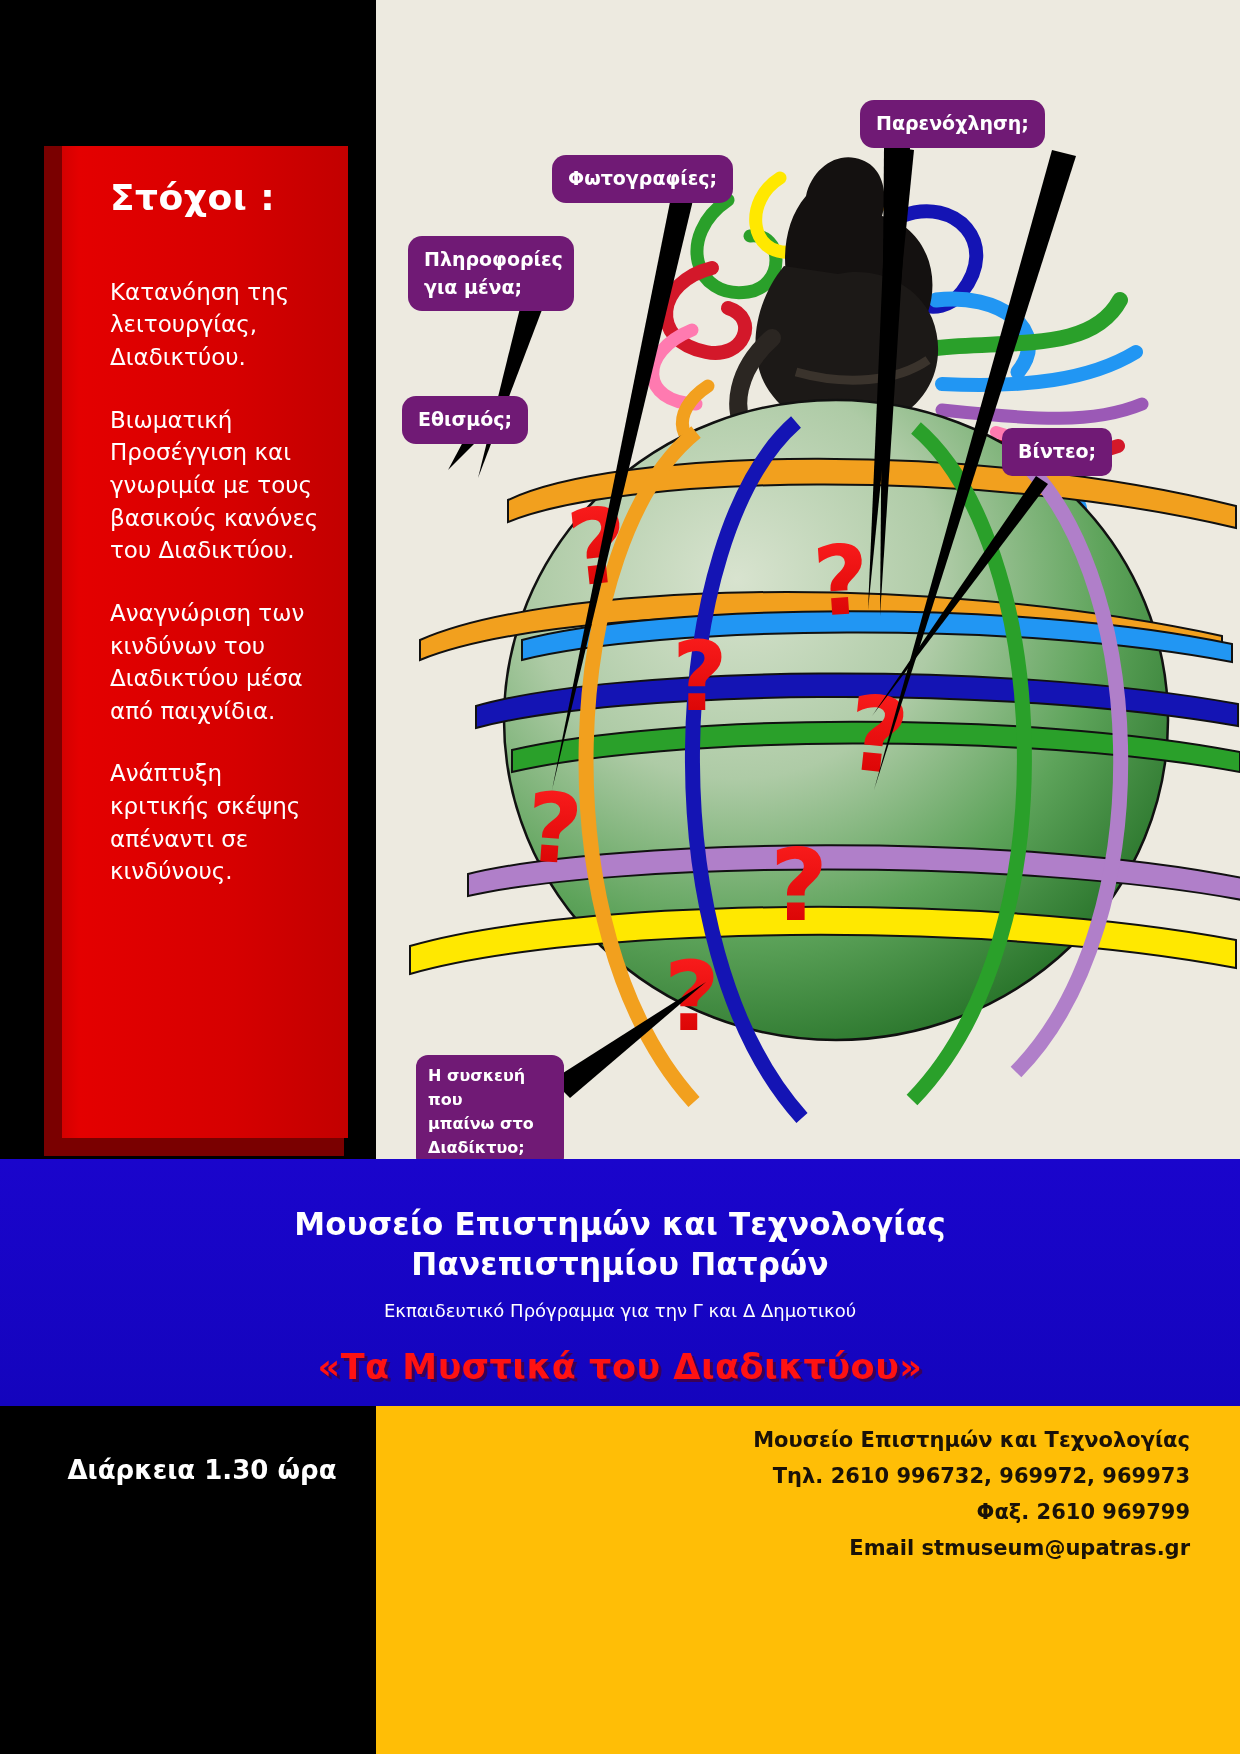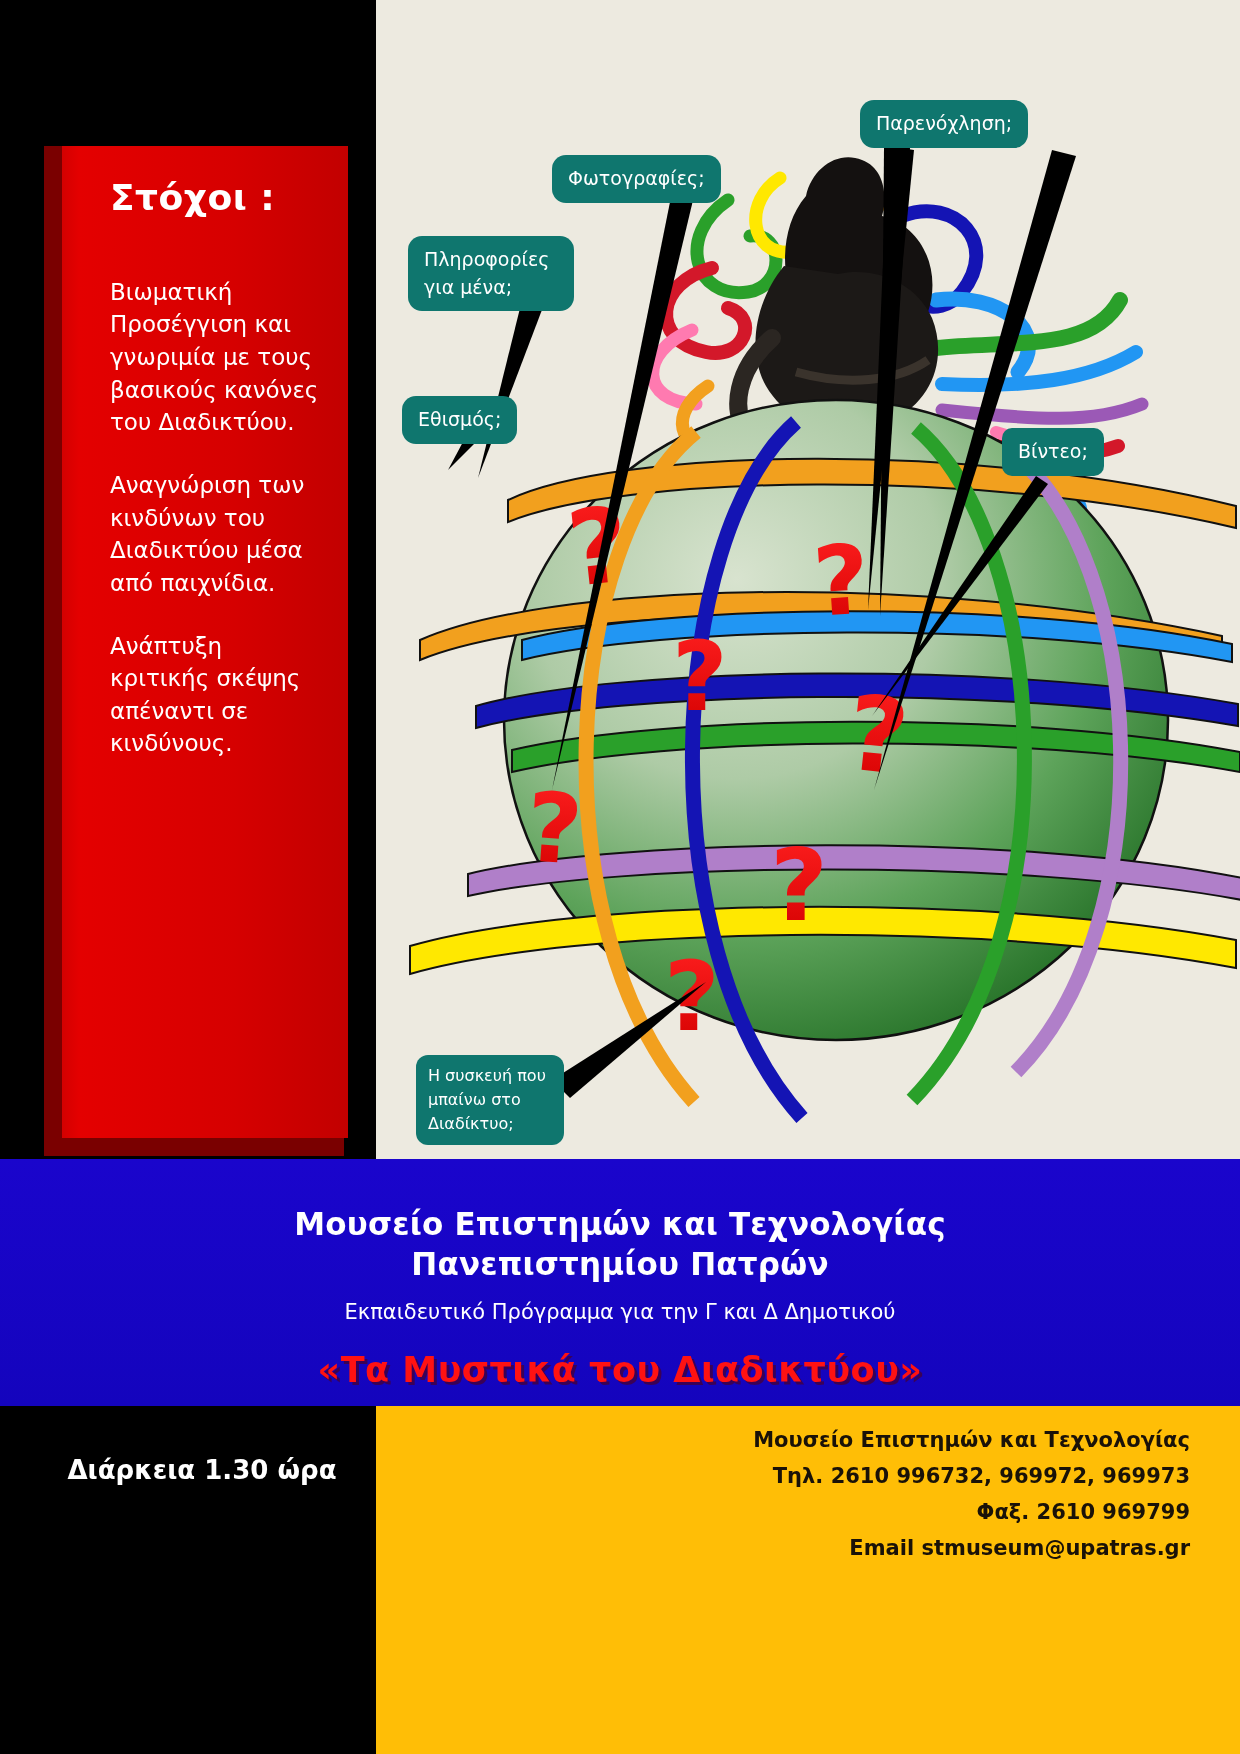--- a/index.html
+++ b/index.html
@@ -36,43 +36,44 @@
   .goals-title{
     font-size:36px;font-weight:bold;letter-spacing:.5px;
     margin:0 0 58px 0;line-height:1.1;
   }
   .goal-p{
     font-size:23px;line-height:1.42;margin:0 0 30px 0;font-weight:400;
   }
 
   
   .bubble{
-    position:absolute;background:#0f766e;color:#ffffff;
+    position:absolute;background:#701a75;color:#ffffff;
     border-radius:14px;padding:10px 16px;
     font-size:19px;line-height:1.45;white-space:pre-line;
     z-index:40;
+    font-weight:bold;
   }
   .bubble.small{font-size:16px;line-height:1.5;border-radius:12px;padding:9px 12px;}
 
   
   #globe-wrap{position:absolute;left:0;top:0;width:864px;height:1159px;z-index:10;}
 
   
   #blue{
     position:absolute;left:0;top:1159px;width:1240px;height:247px;
     background:#1705c4;
     background:linear-gradient(180deg,#1a05cc 0%,#1404bd 100%);
     text-align:center;color:#ffffff;
   }
   #blue h1{
     margin:0;padding-top:46px;font-size:31px;font-weight:bold;line-height:1.28;
     letter-spacing:.2px;
   }
   #blue .sub{
-    margin:16px 0 12px 0;font-size:21px;font-weight:400;
+    margin:16px 0 12px 0;font-size:18px;font-weight:400;
   }
   #blue .slogan{
     margin:26px 0 0 0;font-size:35px;font-weight:bold;color:#ff1212;
     letter-spacing:.5px;
     text-shadow:3px 3px 0 rgba(90,0,0,.55);
   }
 
   
   #bottom{position:absolute;left:0;top:1406px;width:1240px;height:348px;background:#000000;}
   #duration{
@@ -191,20 +192,21 @@
 
     <div class="bubble small" style="left:40px;top:1055px;width:124px;">Η συσκευή που
 μπαίνω  στο
 Διαδίκτυο;</div>
   </div>
 
   <div id="goals-shadow"></div>
   <div id="goals"></div>
   <div id="goals-inner">
     <div class="goals-title">Στόχοι :</div>
+    <p class="goal-p">Κατανόηση της λειτουργίας, Διαδικτύου.</p>
     <p class="goal-p">Βιωματική Προσέγγιση και γνωριμία με τους βασικούς κανόνες του Διαδικτύου.</p>
     <p class="goal-p">Αναγνώριση των  κινδύνων του Διαδικτύου μέσα από παιχνίδια.</p>
     <p class="goal-p">Ανάπτυξη κριτικής σκέψης απέναντι σε κινδύνους.</p>
   </div>
 
   <div id="blue">
     <h1>
       <span>Μουσείο  Επιστημών και Τεχνολογίας</span><br>
       <span>Πανεπιστημίου Πατρών</span>
     </h1>

